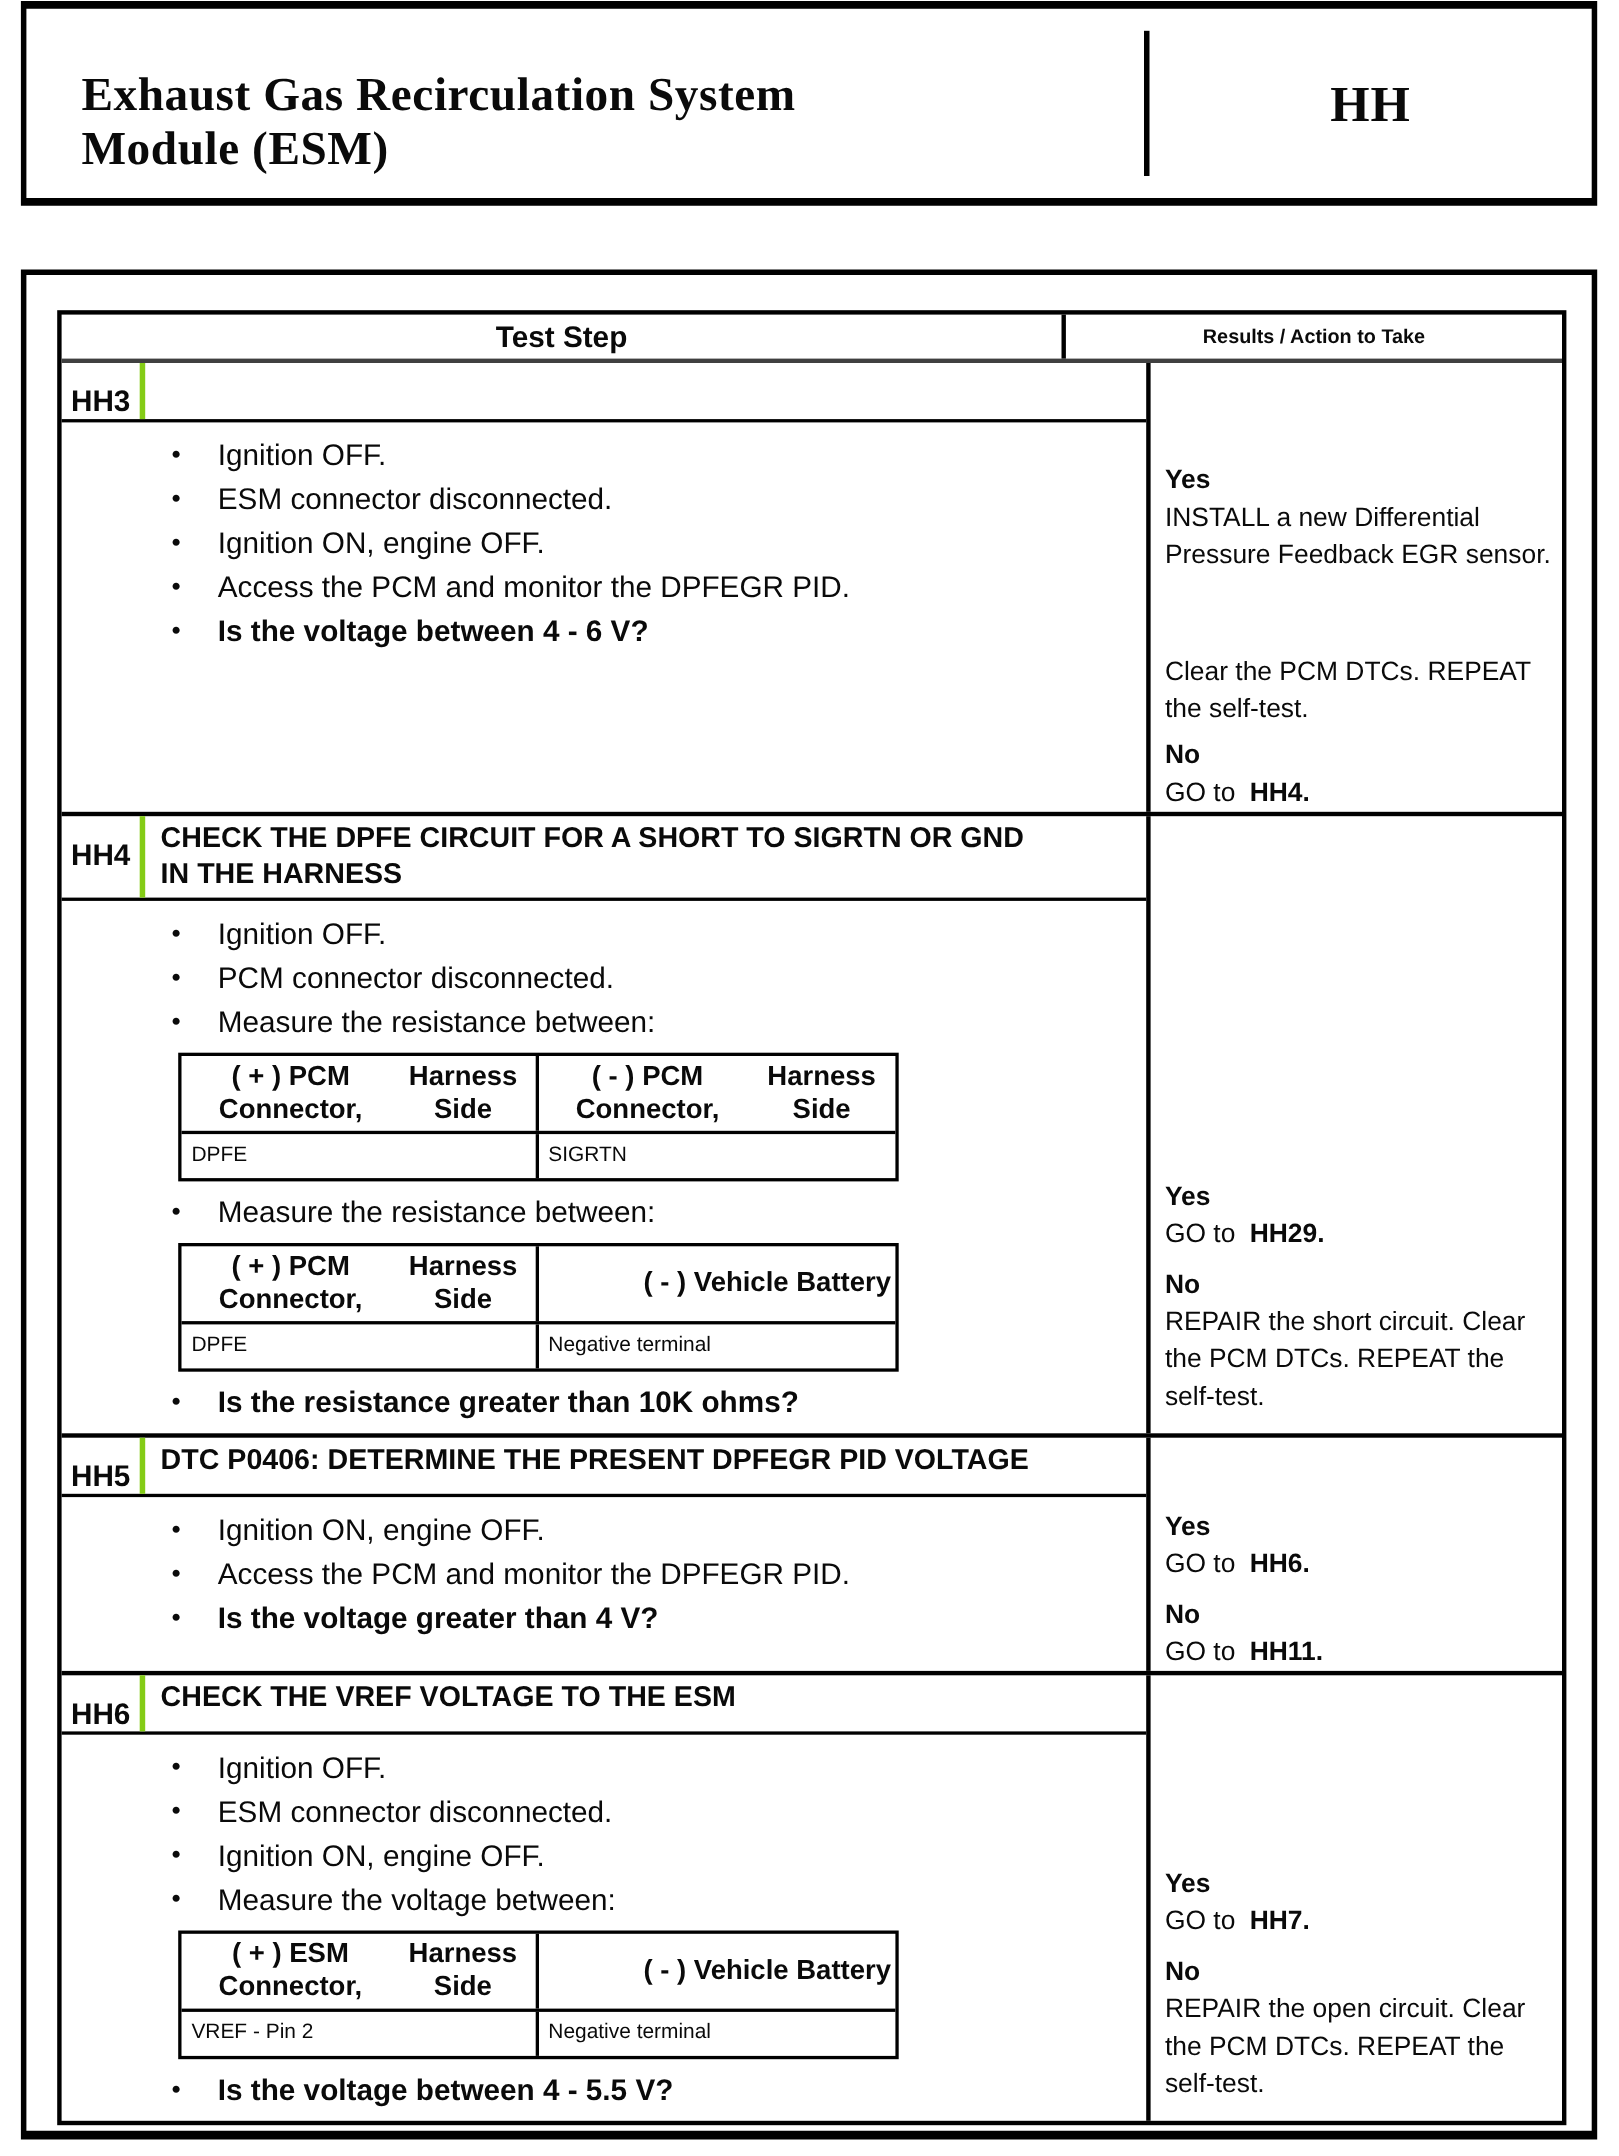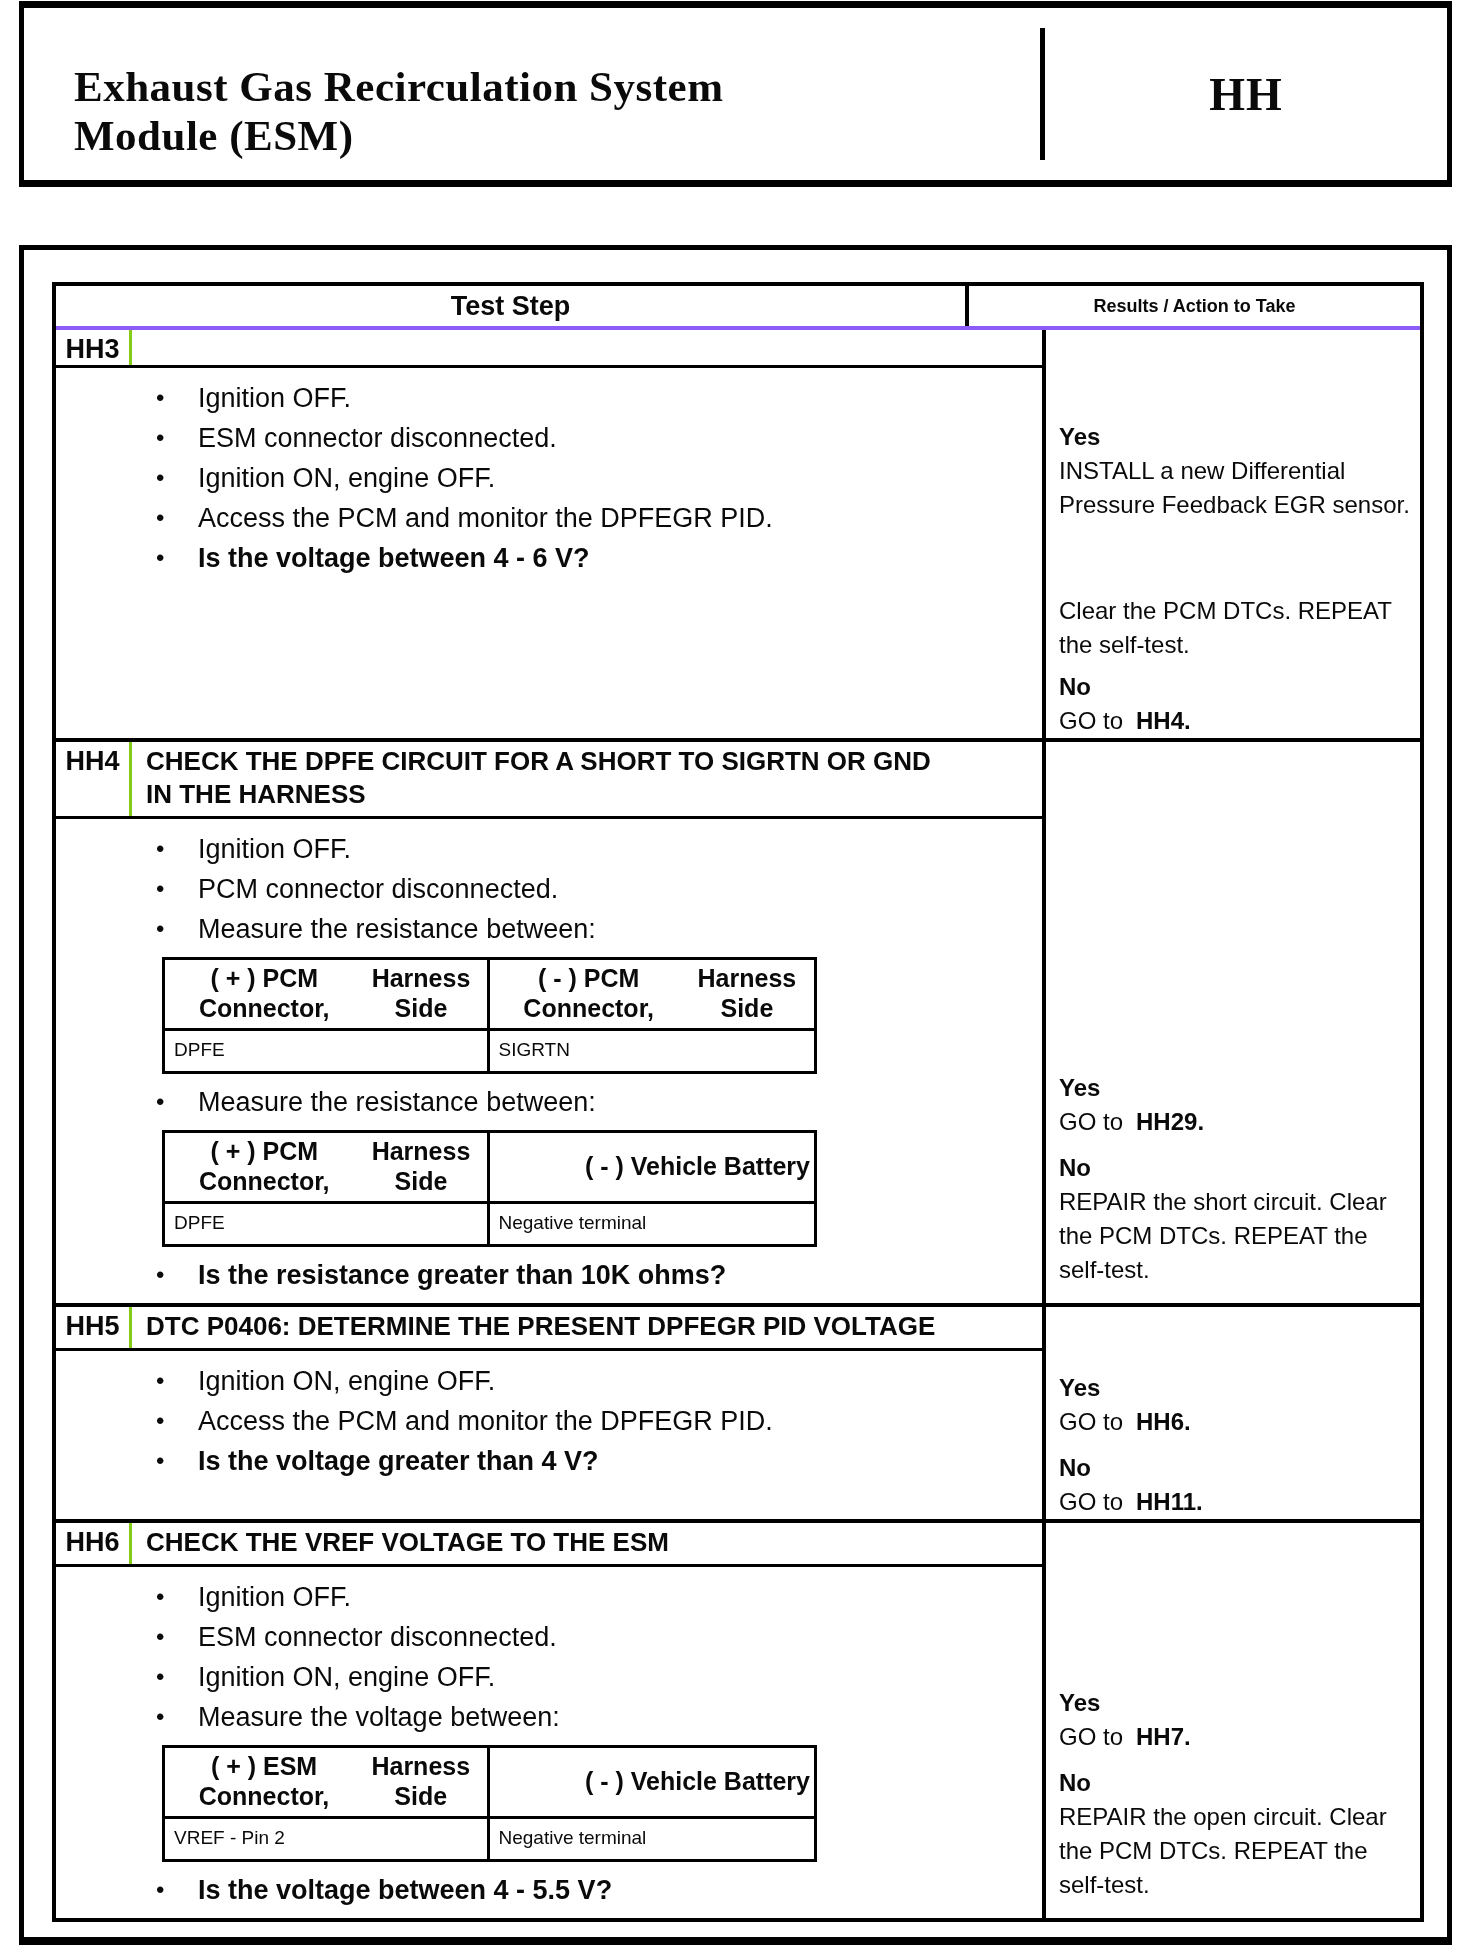--- a/index.html
+++ b/index.html
@@ -41,40 +41,40 @@
     border-bottom-width: 8px;
   }
 
   
   .pp-table {
     position: absolute; left: 28px; top: 32px;
     width: 1372px;
     border: 4px solid #000;
     background: #fff;
   }
-  .pp-head { display: flex; height: 44px; border-bottom: 4px solid #8b5cf6; }
+  .pp-head { display: flex; height: 44px; border-bottom: 4px solid #404040; }
   .pp-head-left {
     flex: 1; border-right: 4px solid #000;
     display: flex; align-items: center; justify-content: center;
     font-weight: bold; font-size: 27px;
   }
   .pp-head-right {
     width: 451px;
     display: flex; align-items: center; justify-content: center;
     font-weight: bold; font-size: 18px;
   }
 
   .step { display: flex; border-bottom: 4px solid #000; }
   .step:last-child { border-bottom: none; }
   .step-left { flex: 1; border-right: 4px solid #000; display: flex; flex-direction: column; }
 
   .step-title-row { display: flex; border-bottom: 3px solid #000; }
   .step-num {
-    width: 76px; flex-shrink: 0; border-right: 3px solid #84cc16;
-    font-weight: bold; font-size: 27px; text-align: center; padding-top: 4px;
+    width: 76px; flex-shrink: 0; border-right: 5px solid #84cc16;
+    font-weight: bold; font-size: 27px; text-align: center; padding-top: 20px;
   }
   .step-title { flex: 1; padding: 3px 10px 5px 14px; }
   .step-title .inner { font-weight: bold; font-size: 26px; line-height: 33px; max-width: 795px; }
 
   .step-body { padding: 10px 14px 8px 100px; }
   .b-row { display: flex; font-size: 27px; line-height: 40px; }
   .b-dot { width: 42px; flex-shrink: 0; font-size: 24px; }
   .b-bold { font-weight: bold; }
 
   .body-hh3 { min-height: 330px; }

